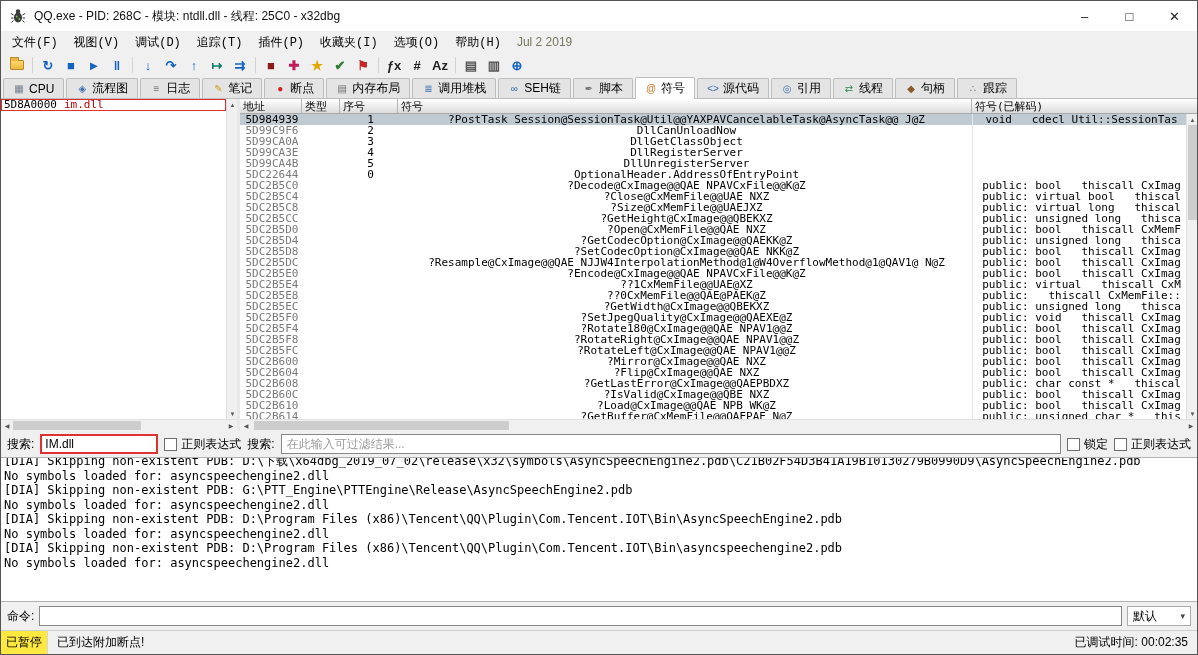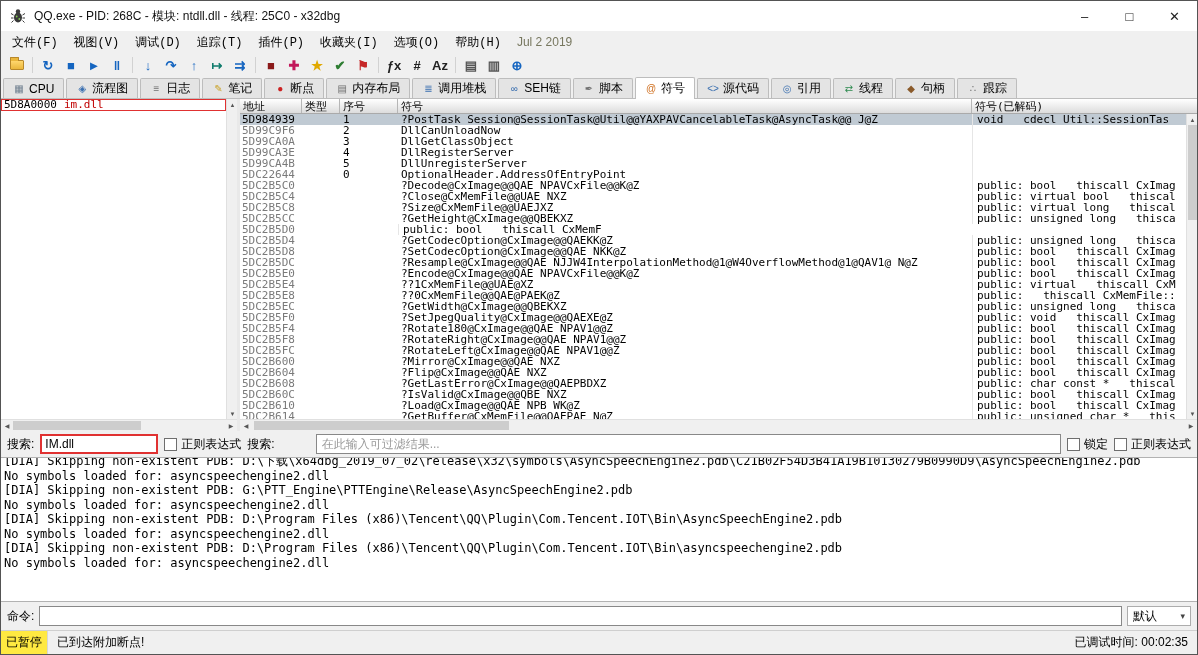--- a/index.html
+++ b/index.html
@@ -30,21 +30,21 @@
   
   .tabbar { height:22px; display:flex; align-items:flex-end; padding-left:2px; flex:none; border-bottom:1px solid #bdbdbd; background:#f0f0f0; }
   .tab { height:20px; display:flex; align-items:center; gap:4px; padding:0 9px; font-size:12px; background:#e4e4e4; border:1px solid #bdbdbd; border-bottom:none; margin-right:2px; border-radius:2px 2px 0 0; white-space:nowrap; }
   .tab.selected { background:#ffffff; height:22px; margin-bottom:-1px; z-index:2; }
   .ticon { font-size:10px; line-height:1; width:12px; text-align:center; flex:none; }
 
   
   .main { height:332px; display:flex; flex:none; background:#ffffff; }
   .panel { display:flex; flex-direction:column; min-width:0; }
   .left-panel { width:236px; flex:none; }
-  .right-panel { flex:1; }
+  .right-panel { flex:1;text-align:center; }
   .splitter { width:3px; background:#e9e9e9; flex:none; }
 
   .thead { height:15px; display:flex; flex:none; border-bottom:1px solid #aaaaaa; background:linear-gradient(#ffffff,#dcdcdc); }
   .th { font-size:11px; font-family:"DejaVu Sans Mono", monospace; display:flex; align-items:center; padding-left:3px; border-right:1px solid #b6b6b6; color:#000; overflow:hidden; white-space:nowrap; flex:none; }
   .th.flex { flex:1; border-right:none; }
 
   .prow { flex:1; display:flex; min-height:0; overflow:hidden; }
   .rows { flex:1; overflow:hidden; background:#ffffff; min-width:0; }
 
   
@@ -74,21 +74,21 @@
   .htrack { flex:1; position:relative; height:100%; }
   .hthumb { position:absolute; top:1px; height:9px; background:#cdcdcd; }
 
   
   .filterbar { height:26px; display:flex; align-items:center; gap:6px; padding:0 6px; flex:none; font-size:12px; background:#f0f0f0; }
   .lbl { flex:none; }
   input { font-family:"Liberation Sans", sans-serif; }
   .mod-search { width:118px; height:20px; border:2px solid #e03131; padding:0 3px; font-size:12px; outline:none; flex:none; background:#fff; }
   .cb { display:flex; align-items:center; gap:4px; flex:none; }
   .box { width:13px; height:13px; border:1px solid #6e6e6e; background:#fff; flex:none; }
-  .sym-search { flex:1; height:20px; border:1px solid #888; padding:0 5px; font-size:12px; outline:none; min-width:0; background:#fff;margin-left:35px; }
+  .sym-search { flex:1; height:20px; border:1px solid #888; padding:0 5px; font-size:12px; outline:none; min-width:0; background:#fff; }
   ::placeholder { color:#9a9a9a; }
 
   
   .logarea { flex:1; background:#ffffff; border-top:1px solid #b2b2b2; border-bottom:1px solid #b2b2b2; overflow:hidden; padding:0 3px; }
   .log-lines { margin-top:-4px; }
   .log-line { font:12px/14.5px "DejaVu Sans Mono", monospace; white-space:pre; color:#000; overflow:hidden; }
 
   
   .cmdbar { height:28px; display:flex; align-items:center; gap:5px; padding:0 6px; flex:none; font-size:12px; background:#f0f0f0; }
   .cmd-input { flex:1; height:20px; border:1px solid #888; padding:0 5px; font-size:12px; outline:none; background:#fff; }
@@ -274,21 +274,21 @@
             <div class="srow selected"><span class="c c-addr">5D984939</span><span class="c c-type">导出</span><span class="c c-ord">1</span><span class="c c-sym">?PostTask_Session@SessionTask@Util@@YAXPAVCancelableTask@AsyncTask@@_J@Z</span><span class="c c-dec">void __cdecl Util::SessionTas</span></div>
             <div class="srow"><span class="c c-addr">5D99C9F6</span><span class="c c-type">导出</span><span class="c c-ord">2</span><span class="c c-sym">DllCanUnloadNow</span><span class="c c-dec"></span></div>
             <div class="srow"><span class="c c-addr">5D99CA0A</span><span class="c c-type">导出</span><span class="c c-ord">3</span><span class="c c-sym">DllGetClassObject</span><span class="c c-dec"></span></div>
             <div class="srow"><span class="c c-addr">5D99CA3E</span><span class="c c-type">导出</span><span class="c c-ord">4</span><span class="c c-sym">DllRegisterServer</span><span class="c c-dec"></span></div>
             <div class="srow"><span class="c c-addr">5D99CA4B</span><span class="c c-type">导出</span><span class="c c-ord">5</span><span class="c c-sym">DllUnregisterServer</span><span class="c c-dec"></span></div>
             <div class="srow"><span class="c c-addr">5DC22644</span><span class="c c-type">导出</span><span class="c c-ord">0</span><span class="c c-sym">OptionalHeader.AddressOfEntryPoint</span><span class="c c-dec"></span></div>
             <div class="srow"><span class="c c-addr">5DC2B5C0</span><span class="c c-type">导入</span><span class="c c-ord"></span><span class="c c-sym">?Decode@CxImage@@QAE_NPAVCxFile@@K@Z</span><span class="c c-dec">public: bool __thiscall CxImag</span></div>
             <div class="srow"><span class="c c-addr">5DC2B5C4</span><span class="c c-type">导入</span><span class="c c-ord"></span><span class="c c-sym">?Close@CxMemFile@@UAE_NXZ</span><span class="c c-dec">public: virtual bool __thiscal</span></div>
             <div class="srow"><span class="c c-addr">5DC2B5C8</span><span class="c c-type">导入</span><span class="c c-ord"></span><span class="c c-sym">?Size@CxMemFile@@UAEJXZ</span><span class="c c-dec">public: virtual long __thiscal</span></div>
             <div class="srow"><span class="c c-addr">5DC2B5CC</span><span class="c c-type">导入</span><span class="c c-ord"></span><span class="c c-sym">?GetHeight@CxImage@@QBEKXZ</span><span class="c c-dec">public: unsigned long __thisca</span></div>
-            <div class="srow"><span class="c c-addr">5DC2B5D0</span><span class="c c-type">导入</span><span class="c c-ord"></span><span class="c c-dec">public: bool __thiscall CxMemF</span></div>
+            <div class="srow"><span class="c c-addr">5DC2B5D0</span><span class="c c-type">导入</span><span class="c c-ord"></span><span class="c c-sym">?Open@CxMemFile@@QAE_NXZ</span><span class="c c-dec">public: bool __thiscall CxMemF</span></div>
             <div class="srow"><span class="c c-addr">5DC2B5D4</span><span class="c c-type">导入</span><span class="c c-ord"></span><span class="c c-sym">?GetCodecOption@CxImage@@QAEKK@Z</span><span class="c c-dec">public: unsigned long __thisca</span></div>
             <div class="srow"><span class="c c-addr">5DC2B5D8</span><span class="c c-type">导入</span><span class="c c-ord"></span><span class="c c-sym">?SetCodecOption@CxImage@@QAE_NKK@Z</span><span class="c c-dec">public: bool __thiscall CxImag</span></div>
             <div class="srow"><span class="c c-addr">5DC2B5DC</span><span class="c c-type">导入</span><span class="c c-ord"></span><span class="c c-sym">?Resample@CxImage@@QAE_NJJW4InterpolationMethod@1@W4OverflowMethod@1@QAV1@_N@Z</span><span class="c c-dec">public: bool __thiscall CxImag</span></div>
             <div class="srow"><span class="c c-addr">5DC2B5E0</span><span class="c c-type">导入</span><span class="c c-ord"></span><span class="c c-sym">?Encode@CxImage@@QAE_NPAVCxFile@@K@Z</span><span class="c c-dec">public: bool __thiscall CxImag</span></div>
             <div class="srow"><span class="c c-addr">5DC2B5E4</span><span class="c c-type">导入</span><span class="c c-ord"></span><span class="c c-sym">??1CxMemFile@@UAE@XZ</span><span class="c c-dec">public: virtual __thiscall CxM</span></div>
             <div class="srow"><span class="c c-addr">5DC2B5E8</span><span class="c c-type">导入</span><span class="c c-ord"></span><span class="c c-sym">??0CxMemFile@@QAE@PAEK@Z</span><span class="c c-dec">public: __thiscall CxMemFile::</span></div>
             <div class="srow"><span class="c c-addr">5DC2B5EC</span><span class="c c-type">导入</span><span class="c c-ord"></span><span class="c c-sym">?GetWidth@CxImage@@QBEKXZ</span><span class="c c-dec">public: unsigned long __thisca</span></div>
             <div class="srow"><span class="c c-addr">5DC2B5F0</span><span class="c c-type">导入</span><span class="c c-ord"></span><span class="c c-sym">?SetJpegQuality@CxImage@@QAEXE@Z</span><span class="c c-dec">public: void __thiscall CxImag</span></div>
             <div class="srow"><span class="c c-addr">5DC2B5F4</span><span class="c c-type">导入</span><span class="c c-ord"></span><span class="c c-sym">?Rotate180@CxImage@@QAE_NPAV1@@Z</span><span class="c c-dec">public: bool __thiscall CxImag</span></div>
             <div class="srow"><span class="c c-addr">5DC2B5F8</span><span class="c c-type">导入</span><span class="c c-ord"></span><span class="c c-sym">?RotateRight@CxImage@@QAE_NPAV1@@Z</span><span class="c c-dec">public: bool __thiscall CxImag</span></div>

